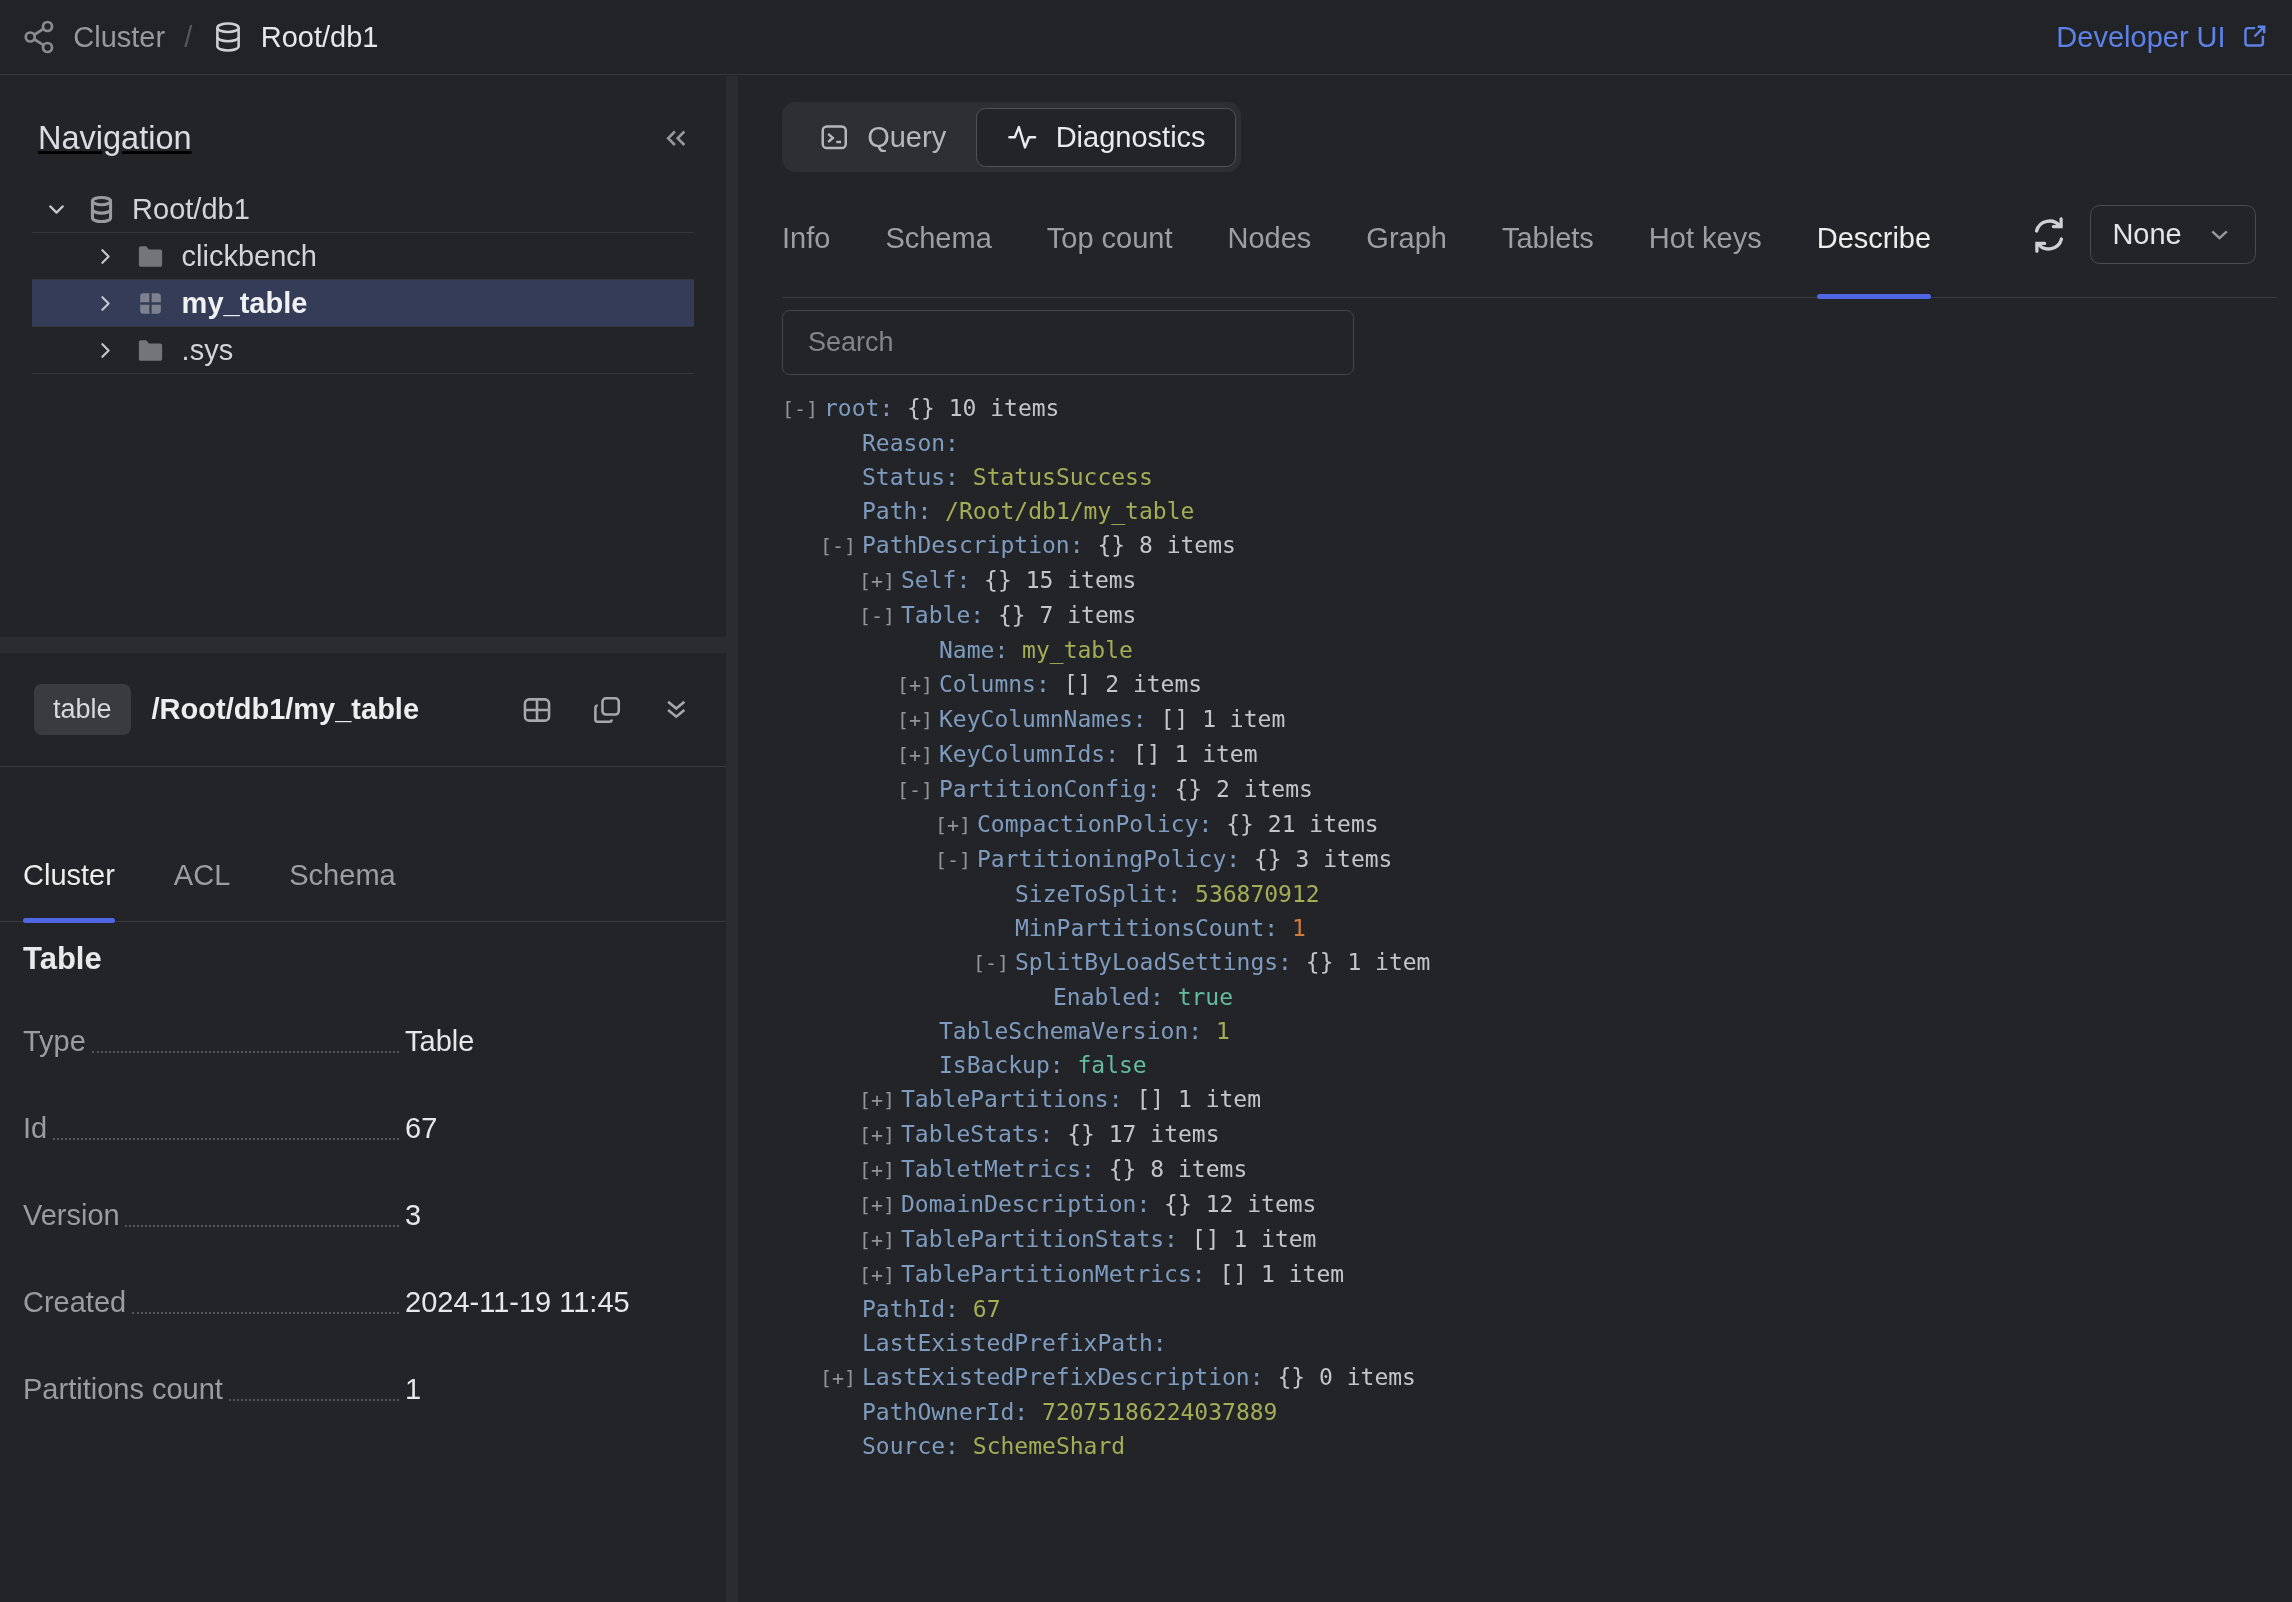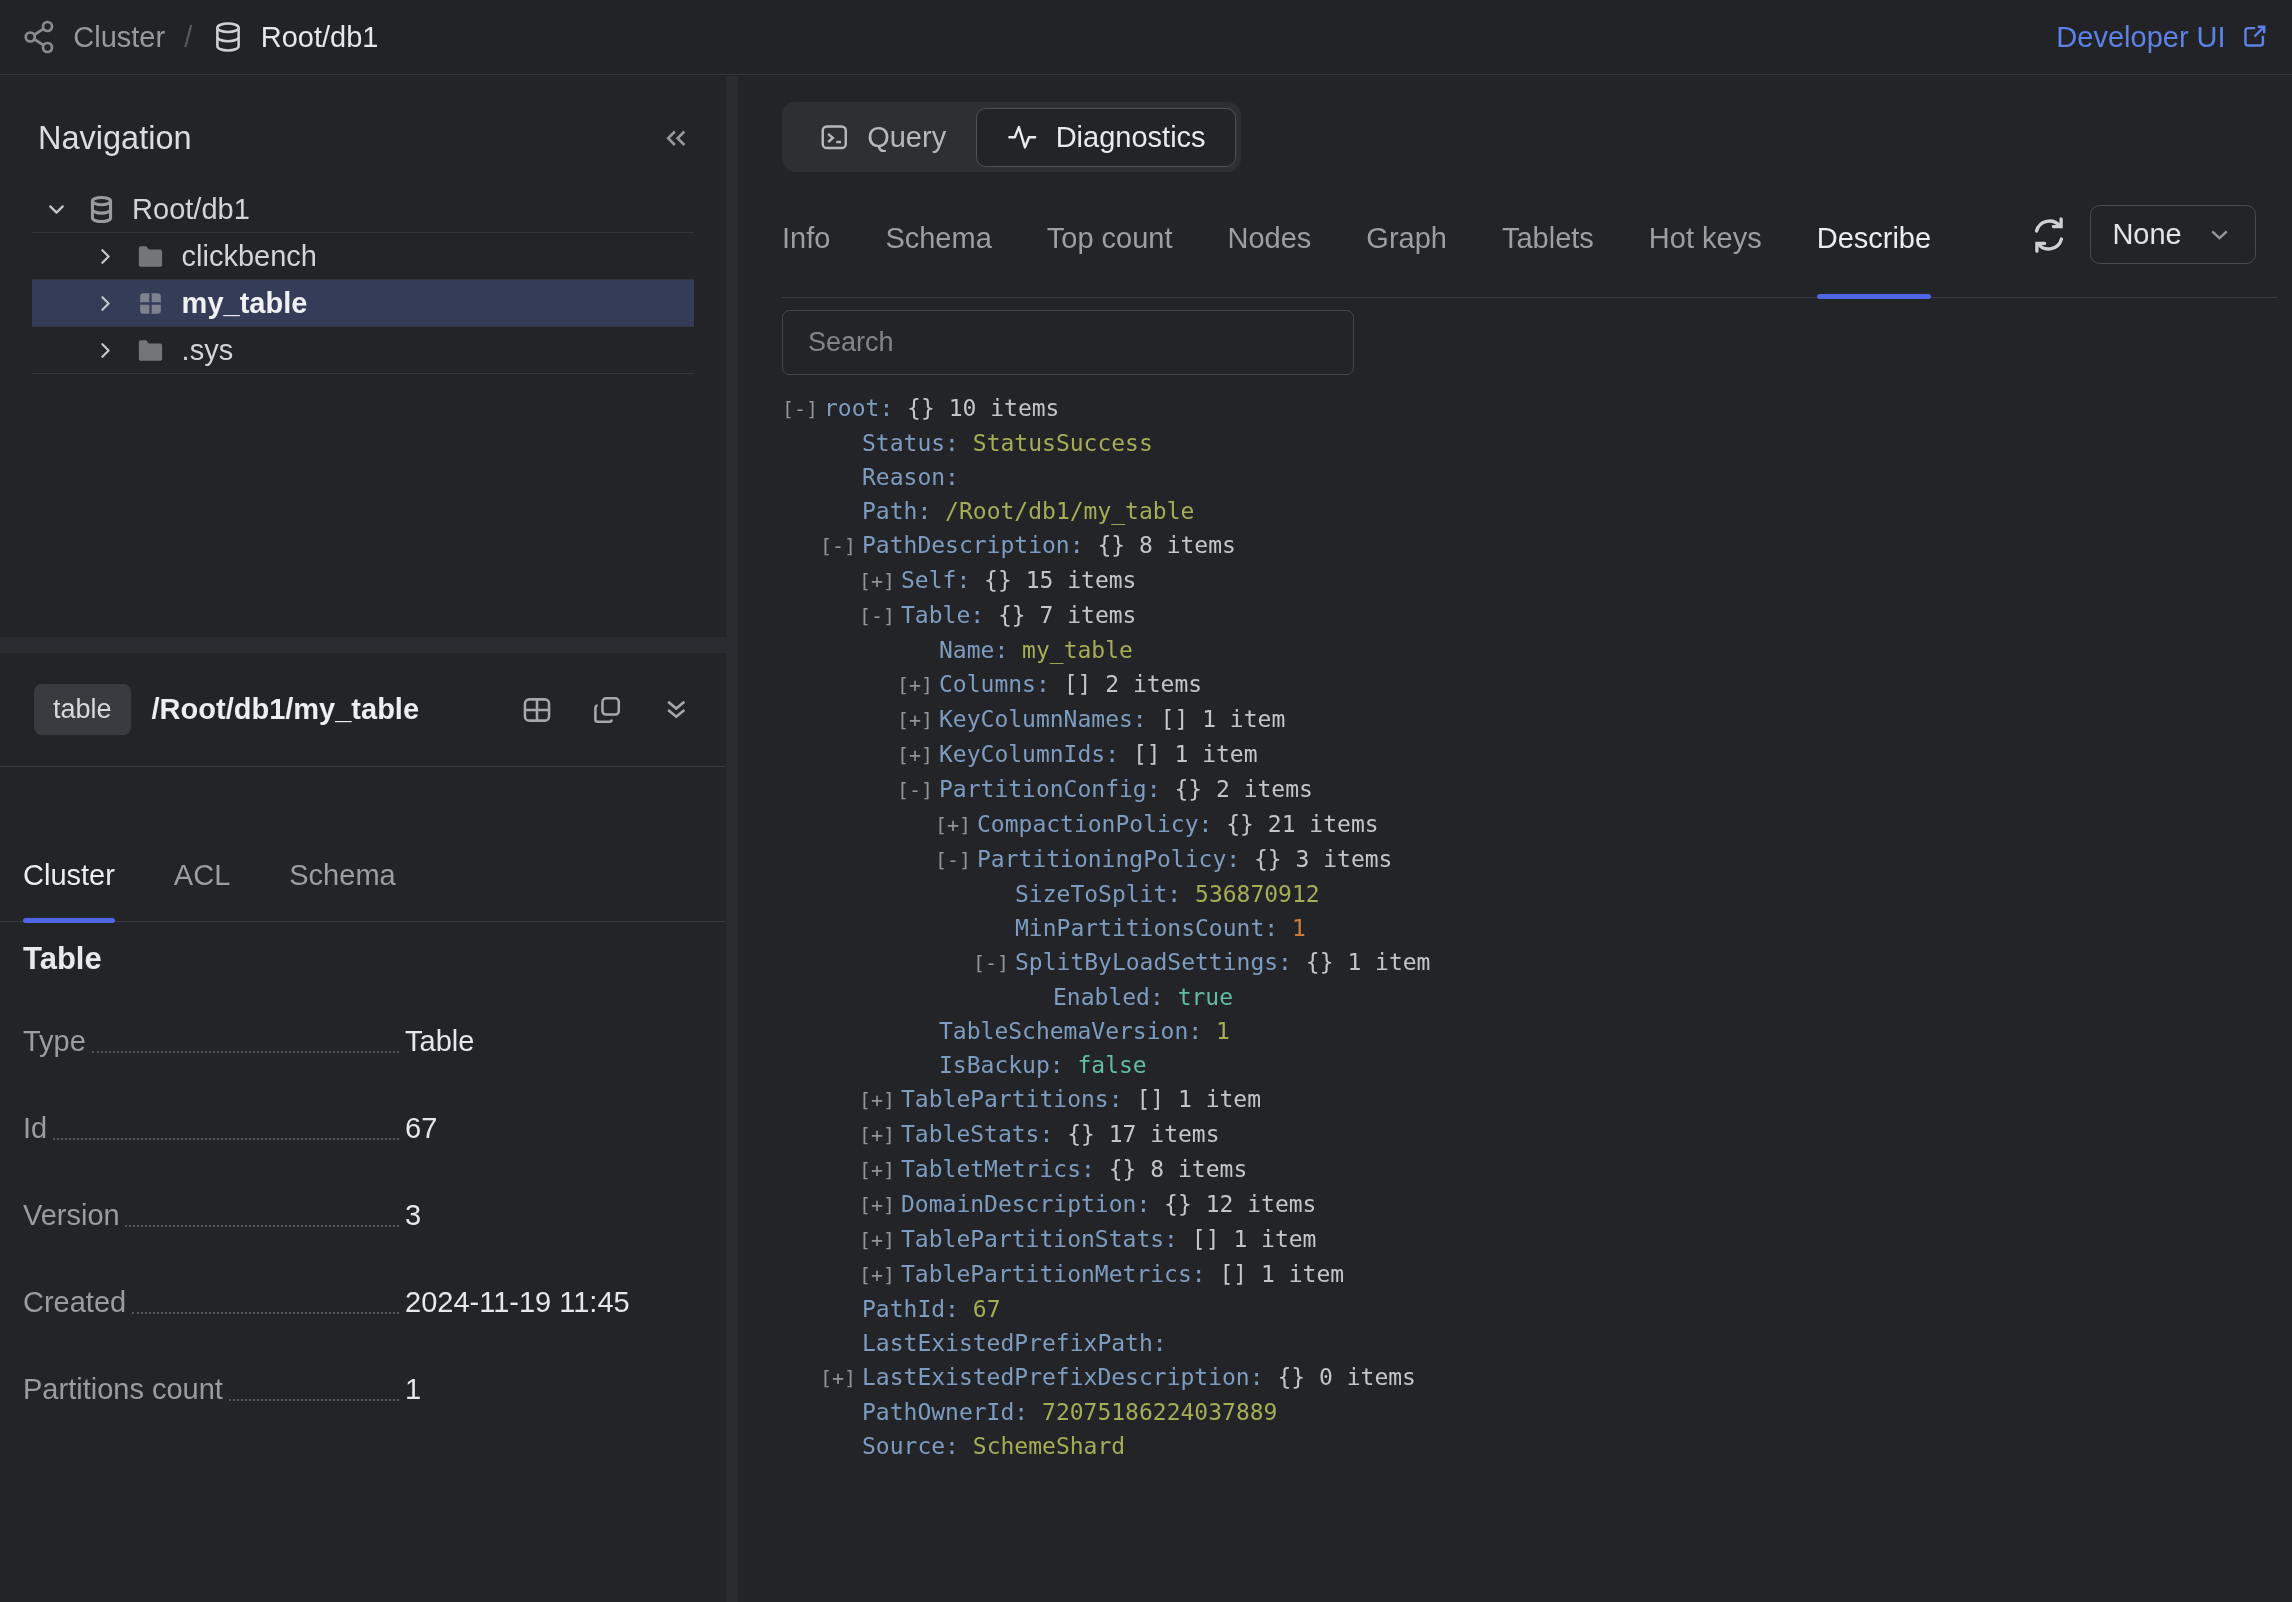--- a/index.html
+++ b/index.html
@@ -15,21 +15,21 @@
   .crumb-cluster{color:#98999d;}
   .crumb-sep{color:#57585c;margin:0 3.8px;}
   .crumb-entity{color:#e6e7e9;}
   .cluster-ico{color:#8a8b8f;}
   .db-ico-top{color:#cfd0d3;}
   .dev-link{margin-left:auto;display:flex;align-items:flex-start;gap:13.4px;color:#5c82e8;font-size:29px;}
 
   
   .left-panel{position:absolute;left:0;top:76px;width:726px;bottom:0;background:#232428;}
   .vdiv{position:absolute;left:726px;top:76px;width:11.5px;bottom:0;background:#2b2c31;}
-  .nav-title-row{display:flex;align-items:center;padding:44px 34px 0 38px;}
+  .nav-title-row{display:flex;align-items:center;padding:44px 34px 0 38px;text-decoration:underline;}
   .nav-title{font-size:32.5px;color:#dcdde0;}
   .nav-collapse{margin-left:auto;color:#98999d;}
   .nav-tree{margin:29px 32px 0 32px;}
   .nav-row{display:flex;align-items:center;height:46px;border-bottom:1px solid #35363b;font-size:29px;color:#d3d4d7;}
   .nav-row.lvl0{padding-left:11.5px;}
   .nav-row.lvl1{padding-left:61px;}
   .nav-row.selected{background:#343c58;}
   .nav-row.selected .nav-label{font-weight:bold;color:#f0f1f3;}
   .nav-chev{color:#c6c7ca;width:27px;display:flex;}
   .nav-ico{margin-left:15.3px;display:flex;}
@@ -311,22 +311,22 @@
             </svg>
           </span>
         </div>
       </div>
     </div>
 
     <input class="search-box" data-interactable="true" placeholder="Search" style="">
 
     <div class="describe-tree" id="describe-tree" data-interactable="false">
         <div class="t-line" data-interactable="true" style="padding-left:42px"><span class="t-exp" data-interactable="true">[-]</span><span class="t-key" data-interactable="false">root:</span> <span class="t-punct" data-interactable="false">{}</span> <span class="t-count" data-interactable="false">10 items</span></div>
+        <div class="t-line" data-interactable="true" style="padding-left:80px"><span class="t-key" data-interactable="false">Reason:</span></div>
         <div class="t-line" data-interactable="true" style="padding-left:80px"><span class="t-key" data-interactable="false">Status:</span> <span class="t-val string" data-interactable="false">StatusSuccess</span></div>
-        <div class="t-line" data-interactable="true" style="padding-left:80px"><span class="t-key" data-interactable="false">Reason:</span></div>
         <div class="t-line" data-interactable="true" style="padding-left:80px"><span class="t-key" data-interactable="false">Path:</span> <span class="t-val string" data-interactable="false">/Root/db1/my_table</span></div>
         <div class="t-line" data-interactable="true" style="padding-left:80px"><span class="t-exp" data-interactable="true">[-]</span><span class="t-key" data-interactable="false">PathDescription:</span> <span class="t-punct" data-interactable="false">{}</span> <span class="t-count" data-interactable="false">8 items</span></div>
         <div class="t-line" data-interactable="true" style="padding-left:119px"><span class="t-exp" data-interactable="true">[+]</span><span class="t-key" data-interactable="false">Self:</span> <span class="t-punct" data-interactable="false">{}</span> <span class="t-count" data-interactable="false">15 items</span></div>
         <div class="t-line" data-interactable="true" style="padding-left:119px"><span class="t-exp" data-interactable="true">[-]</span><span class="t-key" data-interactable="false">Table:</span> <span class="t-punct" data-interactable="false">{}</span> <span class="t-count" data-interactable="false">7 items</span></div>
         <div class="t-line" data-interactable="true" style="padding-left:157px"><span class="t-key" data-interactable="false">Name:</span> <span class="t-val string" data-interactable="false">my_table</span></div>
         <div class="t-line" data-interactable="true" style="padding-left:157px"><span class="t-exp" data-interactable="true">[+]</span><span class="t-key" data-interactable="false">Columns:</span> <span class="t-punct" data-interactable="false">[]</span> <span class="t-count" data-interactable="false">2 items</span></div>
         <div class="t-line" data-interactable="true" style="padding-left:157px"><span class="t-exp" data-interactable="true">[+]</span><span class="t-key" data-interactable="false">KeyColumnNames:</span> <span class="t-punct" data-interactable="false">[]</span> <span class="t-count" data-interactable="false">1 item</span></div>
         <div class="t-line" data-interactable="true" style="padding-left:157px"><span class="t-exp" data-interactable="true">[+]</span><span class="t-key" data-interactable="false">KeyColumnIds:</span> <span class="t-punct" data-interactable="false">[]</span> <span class="t-count" data-interactable="false">1 item</span></div>
         <div class="t-line" data-interactable="true" style="padding-left:157px"><span class="t-exp" data-interactable="true">[-]</span><span class="t-key" data-interactable="false">PartitionConfig:</span> <span class="t-punct" data-interactable="false">{}</span> <span class="t-count" data-interactable="false">2 items</span></div>
         <div class="t-line" data-interactable="true" style="padding-left:195px"><span class="t-exp" data-interactable="true">[+]</span><span class="t-key" data-interactable="false">CompactionPolicy:</span> <span class="t-punct" data-interactable="false">{}</span> <span class="t-count" data-interactable="false">21 items</span></div>

